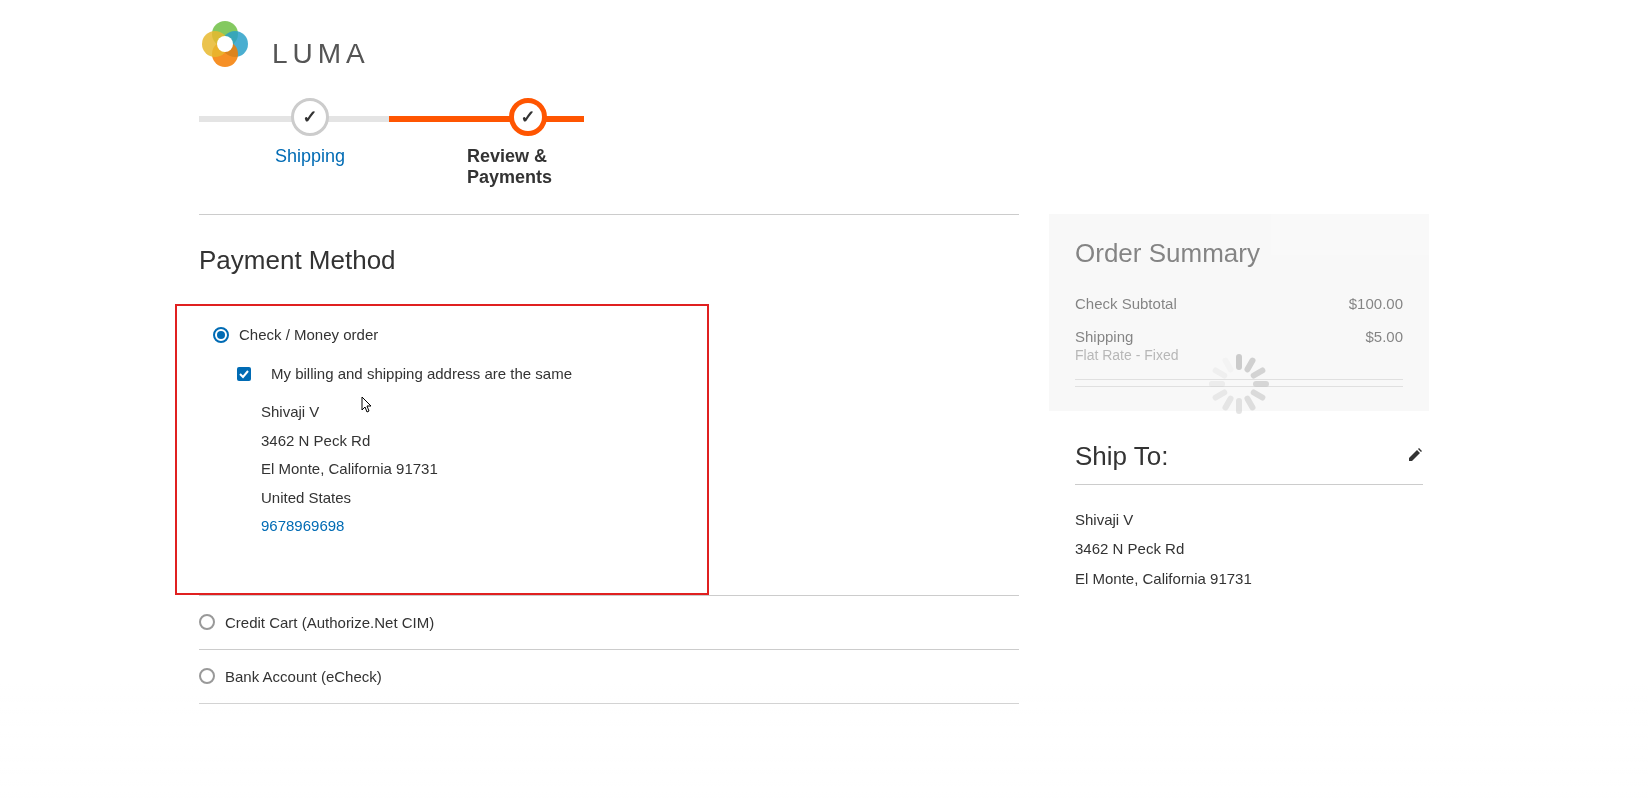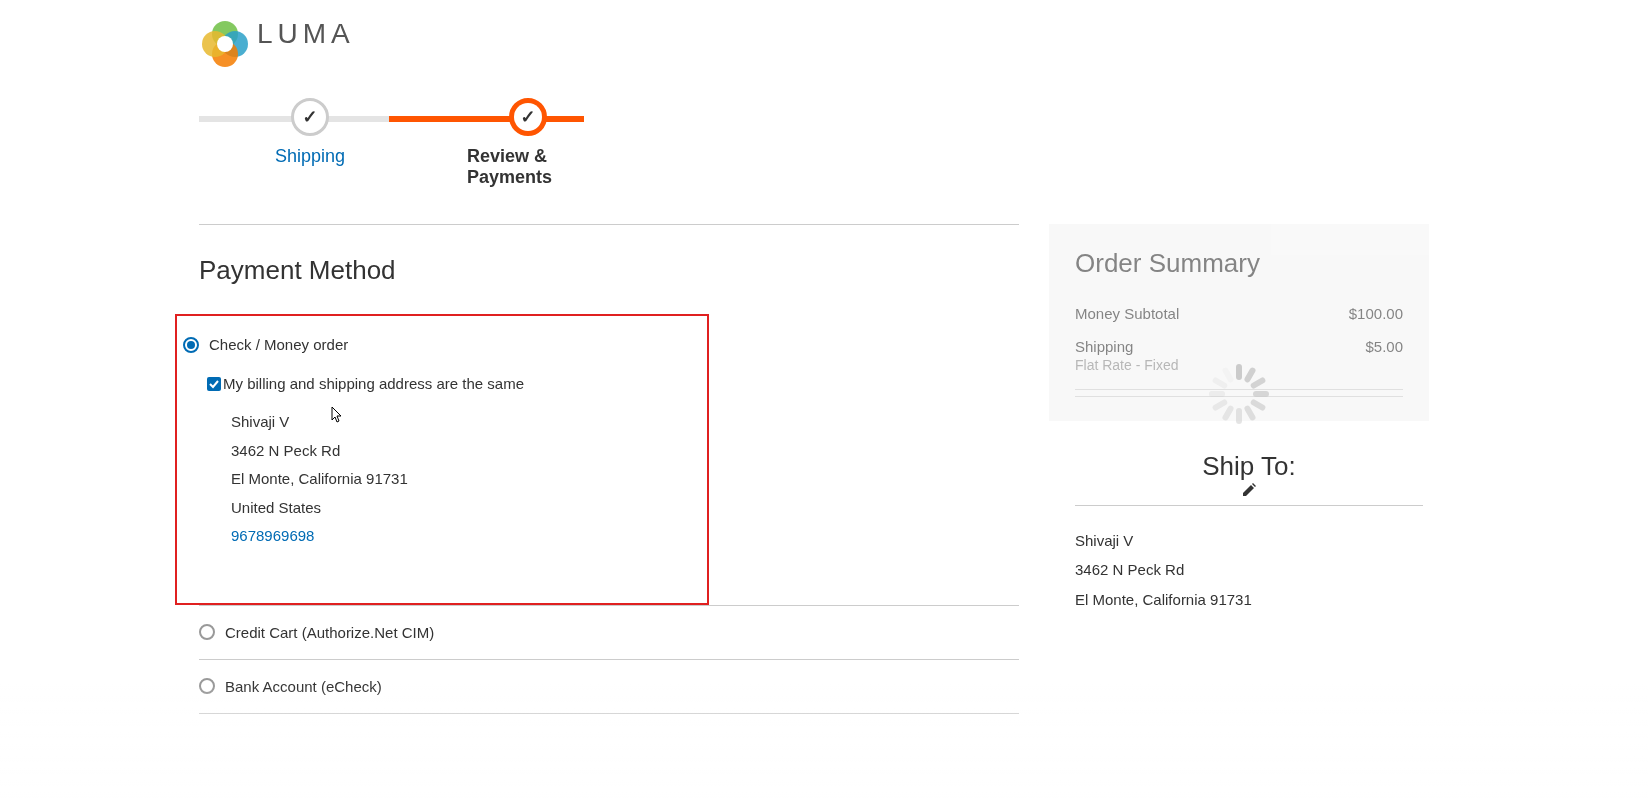--- a/index.html
+++ b/index.html
@@ -8,21 +8,21 @@
     color: #333;
     background: #fff;
     font-size: 14px;
   }
   .container {
     max-width: 1280px;
     margin: 0 auto;
     padding: 0 15px;
   }
   .header { padding: 18px 0 8px 0; }
-  .logo { display: flex; align-items: flex-start; gap: 6px; }
+  .logo { display: flex; align-items: flex-end; gap: 21px; }
   .logo-text {
     font-size: 28px;
     letter-spacing: 5px;
     font-weight: 400;
     color: #555;
   }
   .progress-bar {
     display: flex;
     align-items: flex-start;
     margin: 28px 0 0 0;
@@ -61,34 +61,34 @@
     position: absolute;
     top: 18px;
     height: 6px;
     z-index: 1;
   }
   .step-line.grey { background: #e4e4e4; }
   .step-line.orange { background: #ff5501; }
   .main {
     display: flex;
     gap: 30px;
-    margin-top: 38px;
+    margin-top: 28px;
     align-items: flex-start;
   }
   .left { flex: 1; }
   .divider { border-top: 1px solid #ccc; margin-bottom: 30px; }
   .section-title {
     font-size: 26px;
     font-weight: 300;
     color: #333;
     margin-bottom: 28px;
   }
   .red-highlight {
     border: 2px solid #e02020;
-    padding: 20px 22px 52px 6px;
+    padding: 20px 22px 52px 36px;
     margin-left: -24px;
     margin-right: 310px;
     position: relative;
   }
   .radio-row {
     display: flex;
     align-items: center;
     gap: 10px;
     padding: 18px 0;
     border-bottom: 1px solid #ccc;
@@ -111,21 +111,21 @@
     border-radius: 50%;
     background: #006bb4;
   }
   .radio-label { font-size: 15px; color: #333; }
   .billing-block {
     padding: 18px 0 0 24px;
   }
   .checkbox-row {
     display: flex;
     align-items: center;
-    gap: 2px;
+    gap: 20px;
     margin-bottom: 16px;
   }
   .checkbox {
     width: 14px;
     height: 14px;
     background: #006bb4;
     border-radius: 2px;
     display: flex;
     align-items: center;
     justify-content: center;
@@ -193,23 +193,22 @@
     font-weight: 300;
     color: #333;
     cursor: pointer;
   }
   .ship-to-block { margin-top: 30px; }
   .ship-to-header {
     display: flex;
     justify-content: space-between;
     align-items: center;
     border-bottom: 1px solid #ccc;
-    padding-bottom: 4px;
+    padding-bottom: 12px;
     margin-bottom: 20px;
-    flex-direction: column;
   }
   .ship-to-title {
     font-size: 26px;
     font-weight: 300;
   }
   .ship-address {
     line-height: 1.95;
     font-size: 15px;
   }
   .spinner {
@@ -335,21 +334,21 @@
       <div class="radio-row">
         <span class="radio-outer unselected"></span>
         <span class="radio-label">Bank Account (eCheck)</span>
       </div>
     </div>
 
     <div style="width:400px;">
       <div class="sidebar">
         <div class="sidebar-title">Order Summary</div>
         <div class="summary-row">
-          <span>Money Subtotal</span>
+          <span>Check Subtotal</span>
           <span>$100.00</span>
         </div>
         <div class="summary-row">
           <span>Shipping</span>
           <span>$5.00</span>
         </div>
         <div class="summary-sub">Flat Rate - Fixed</div>
         <div class="summary-divider"></div>
         <div class="summary-divider"></div>
 

